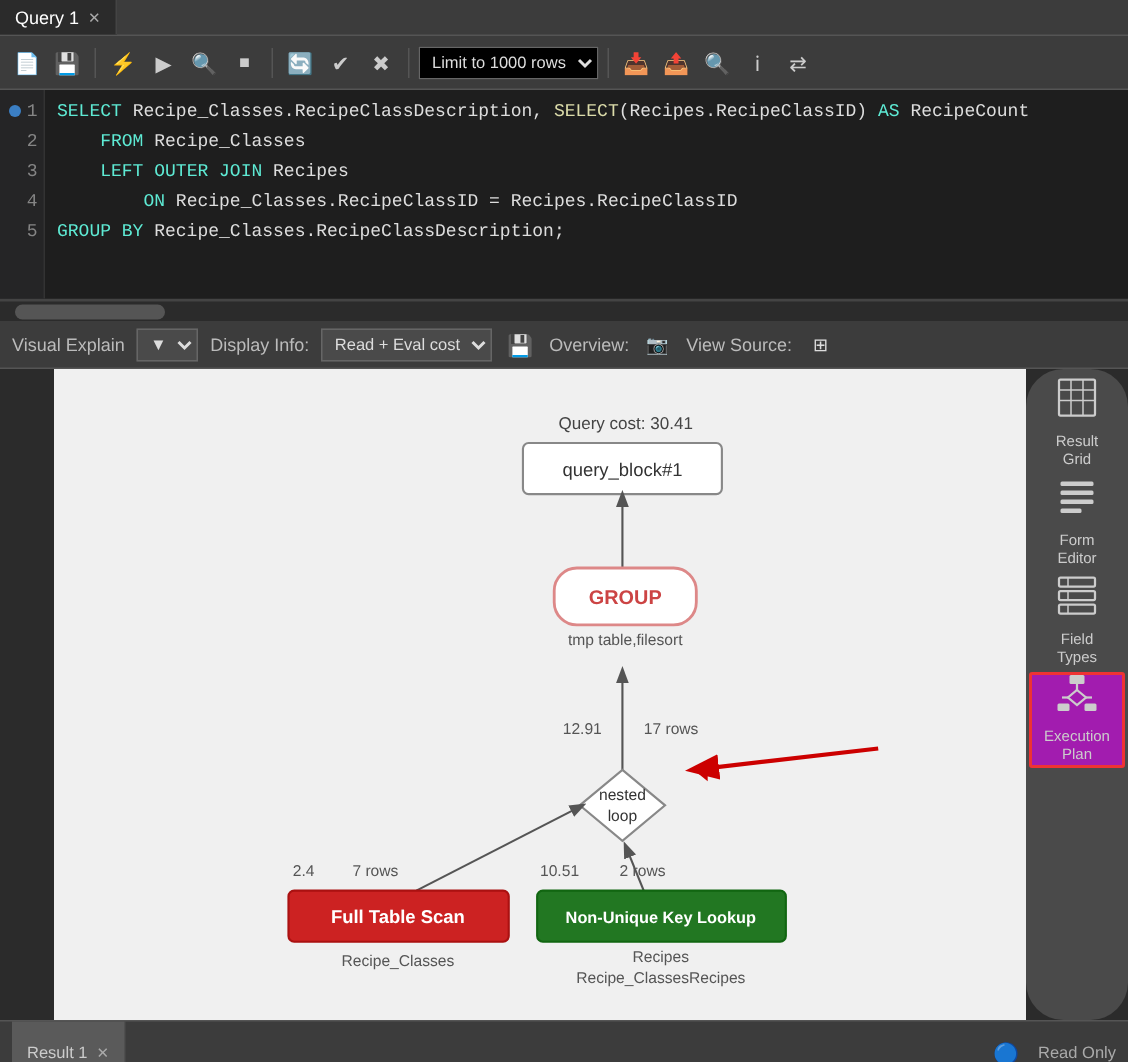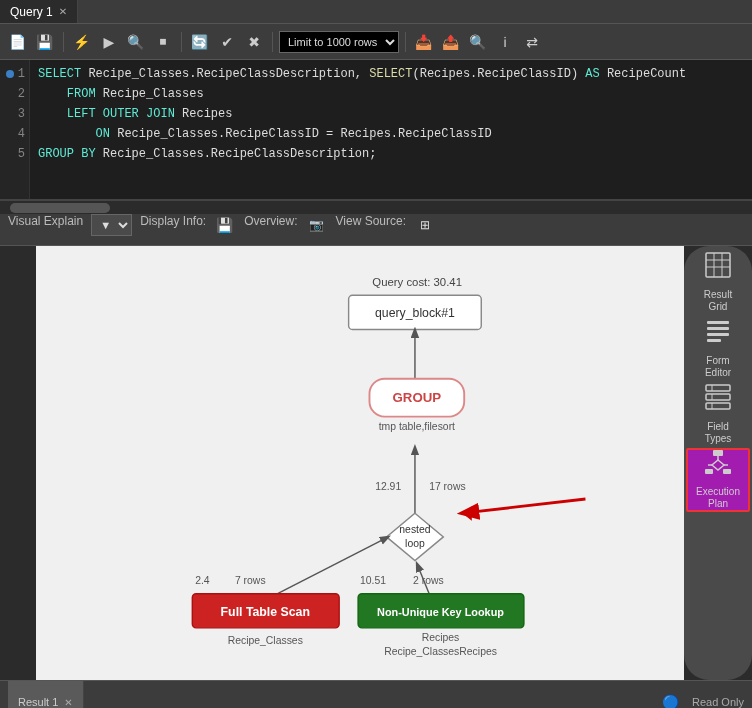--- a/index.html
+++ b/index.html
@@ -130,21 +130,21 @@
       height: 10px;
       background: #555;
       border-radius: 5px;
     }
 
     
     .explain-bar {
       background: #3c3c3c;
       height: 32px;
       display: flex;
-      align-items: flex-start;
+      align-items: center;
       padding: 0 8px;
       gap: 8px;
       border-bottom: 1px solid #555;
       font-size: 12px;
       color: #ccc;
     }
     .explain-dropdown {
       background: #4a4a4a;
       border: 1px solid #666;
       color: #ddd;
@@ -303,20 +303,23 @@
 <div class="h-scrollbar">
   <div class="h-scrollbar-thumb"></div>
 </div>
 
 <div class="explain-bar">
   <span class="explain-label">Visual Explain</span>
   <select class="explain-dropdown">
     <option>▼</option>
   </select>
   <span class="explain-label">Display Info:</span>
+  <select class="explain-dropdown">
+    <option>Read + Eval cost</option>
+  </select>
   <button class="toolbar-btn" style="width:22px;height:22px;font-size:14px;color:#ddd;">💾</button>
   <span class="explain-label">Overview:</span>
   <button class="toolbar-btn" style="width:22px;height:22px;font-size:12px;color:#ddd;">📷</button>
   <span class="explain-label">View Source:</span>
   <button class="toolbar-btn" style="width:22px;height:22px;font-size:12px;color:#ddd;">⊞</button>
 </div>
 
 <div class="main-content">
 
   <div class="diagram-area">

